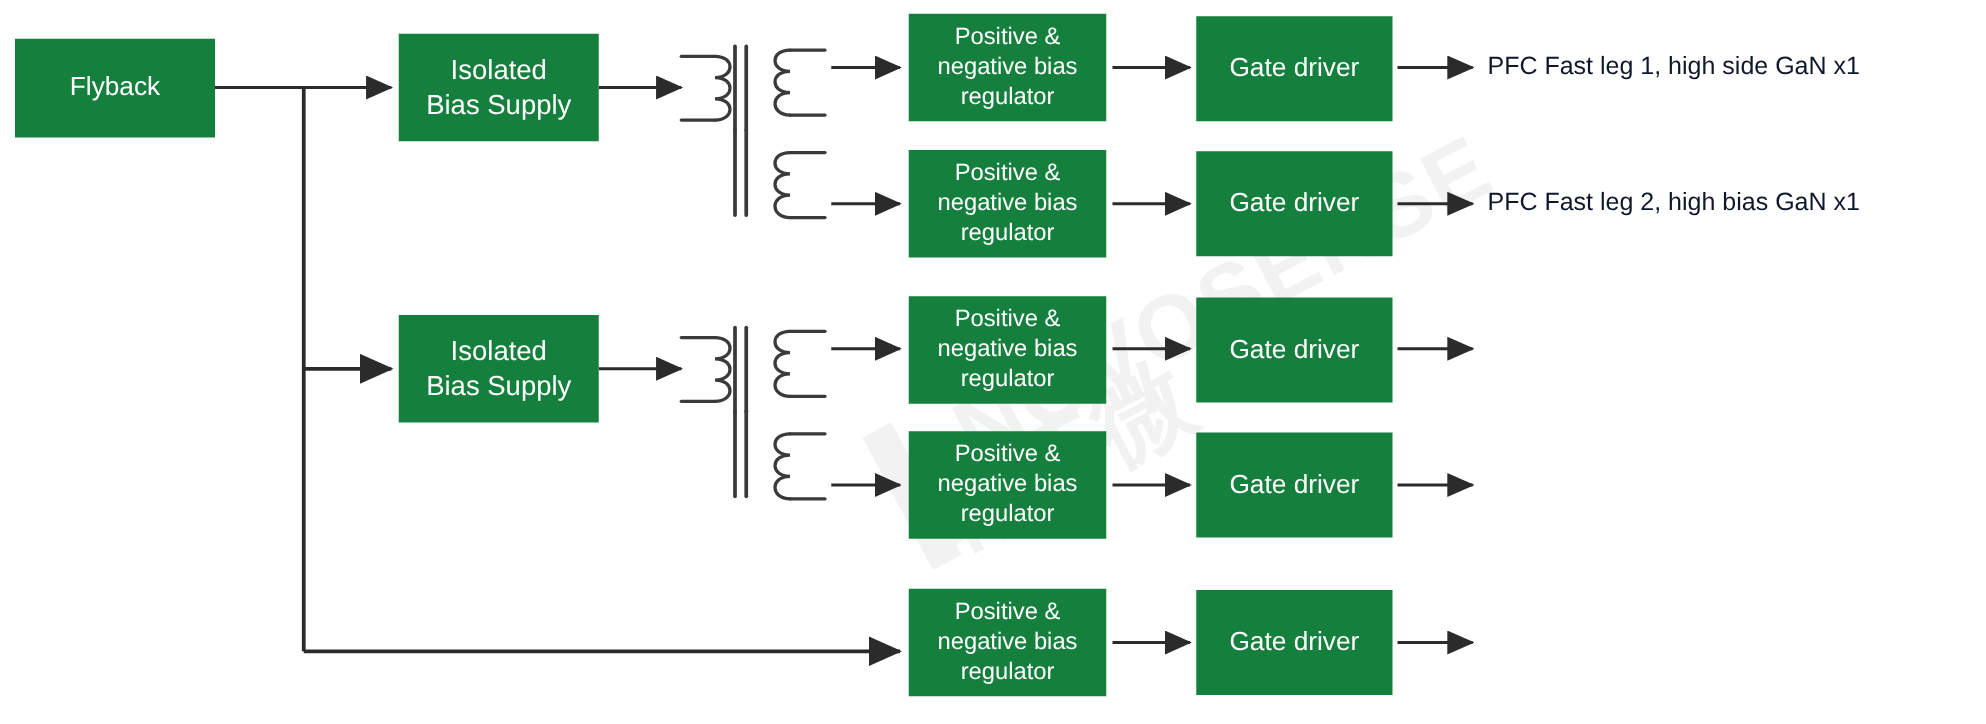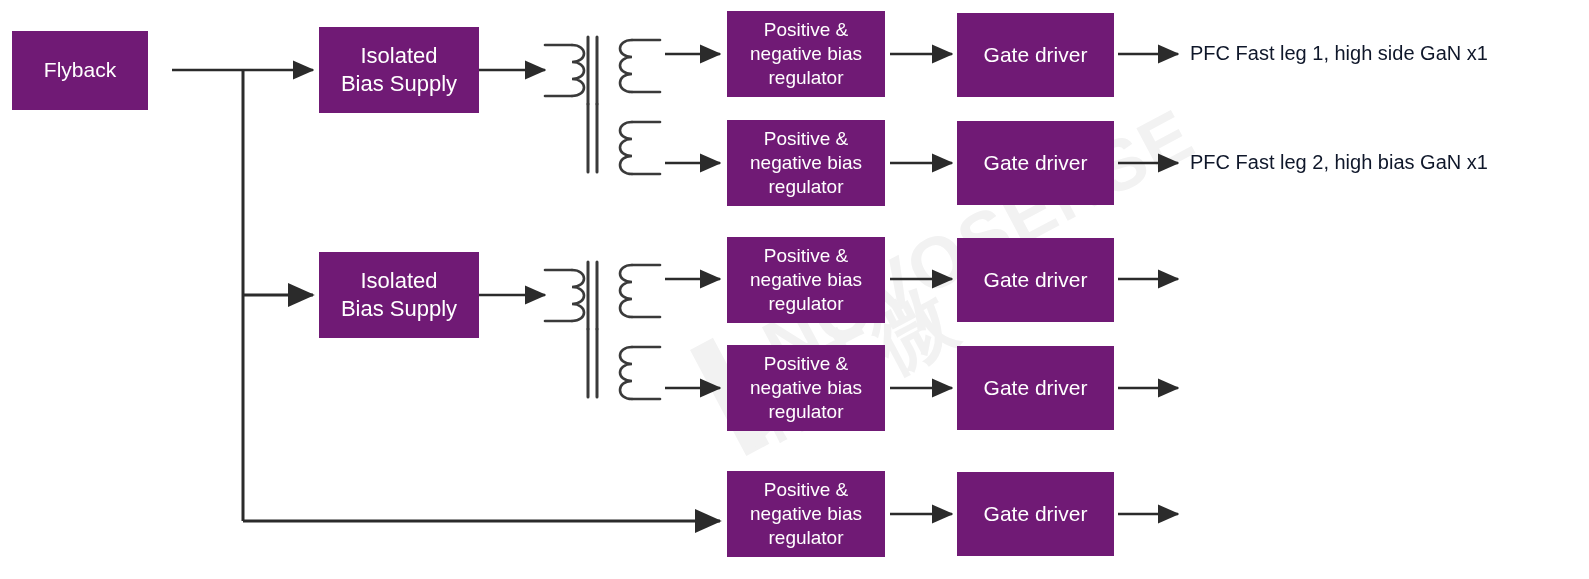--- a/index.html
+++ b/index.html
@@ -54,21 +54,21 @@
     top: 270px;
     width: 26px;
     height: 120px;
     background: #f2f2f2;
     transform: rotate(-28deg);
     transform-origin: left top;
   }
   
   .block {
     position: absolute;
-    background: #701a75;
+    background: #15803d;
     color: #ffffff;
     display: flex;
     align-items: center;
     justify-content: center;
     text-align: center;
     line-height: 1.28;
     z-index: 3;
     box-sizing: border-box;
   }
   .block span { display: block; width: 100%; }
@@ -185,21 +185,21 @@
 
     <g stroke="#2b2b2b" stroke-width="2.4" fill="none">
       <path d="M1118,54 L1178,54" marker-end="url(#ah)"></path>
       <path d="M1118,163 L1178,163" marker-end="url(#ah)"></path>
       <path d="M1118,279 L1178,279" marker-end="url(#ah)"></path>
       <path d="M1118,388 L1178,388" marker-end="url(#ah)"></path>
       <path d="M1118,514 L1178,514" marker-end="url(#ah)"></path>
     </g>
   </svg>
 
-  <div class="block blk-flyback" style="left:12px; top:31px; width:136px; height:79px;">
+  <div class="block blk-flyback" style="left:12px; top:31px; width:160px; height:79px;">
     <span>Flyback</span>
   </div>
 
   <div class="block blk-ibs" style="left:319px; top:27px; width:160px; height:86px;">
     <span>
       <span>Isolated</span>
       <span>Bias Supply</span>
     </span>
   </div>
 

